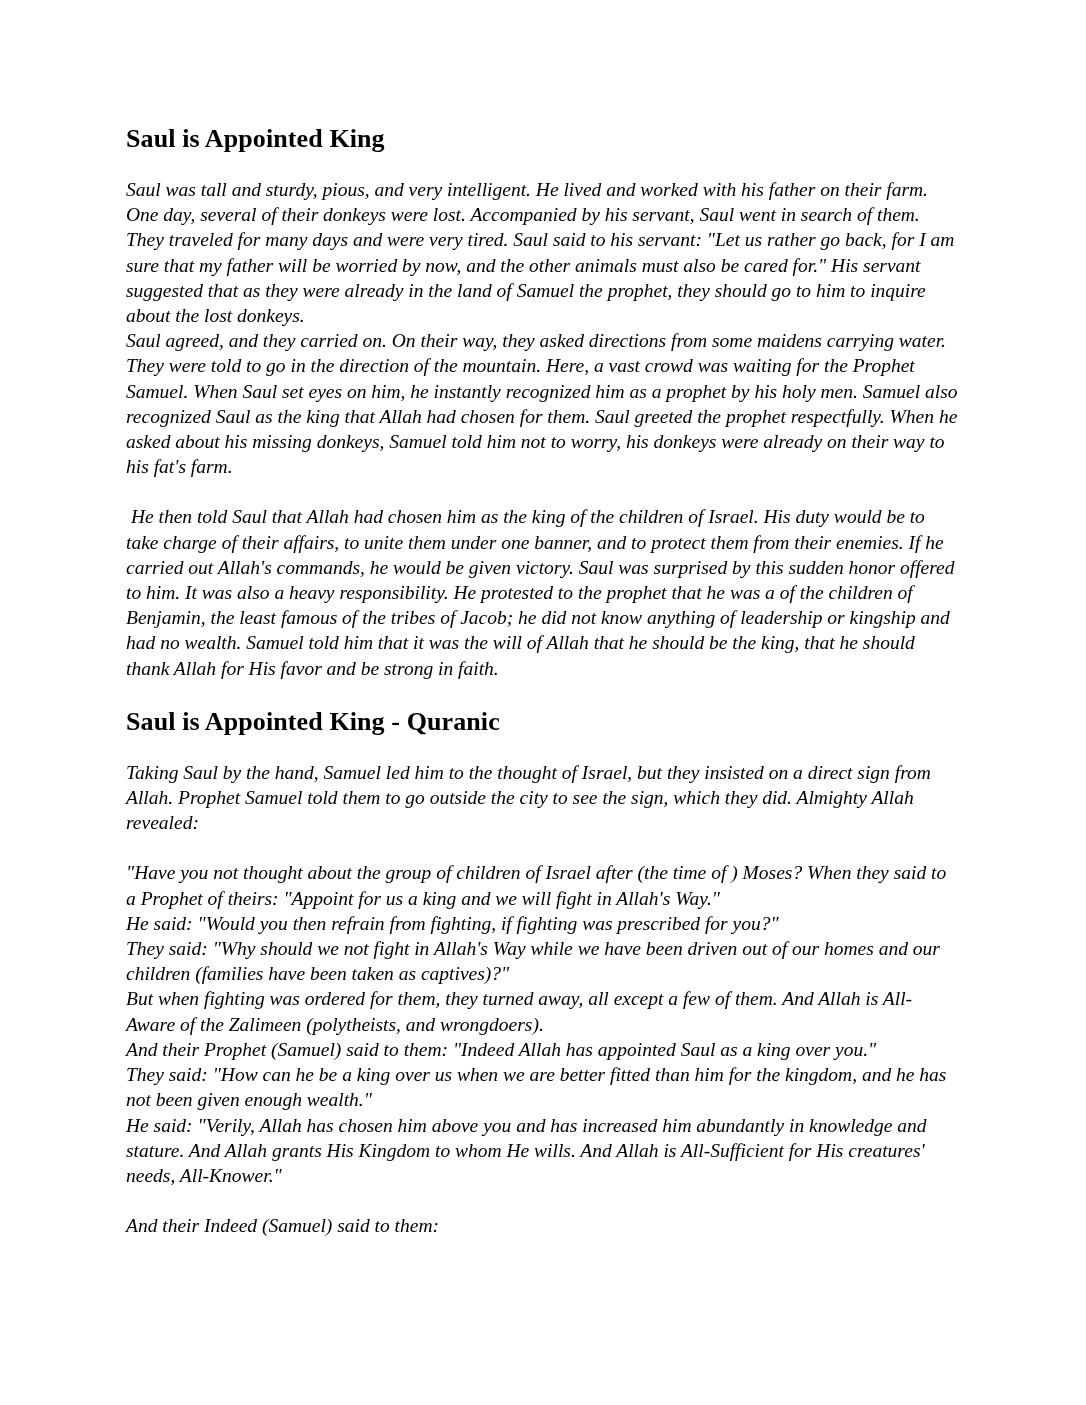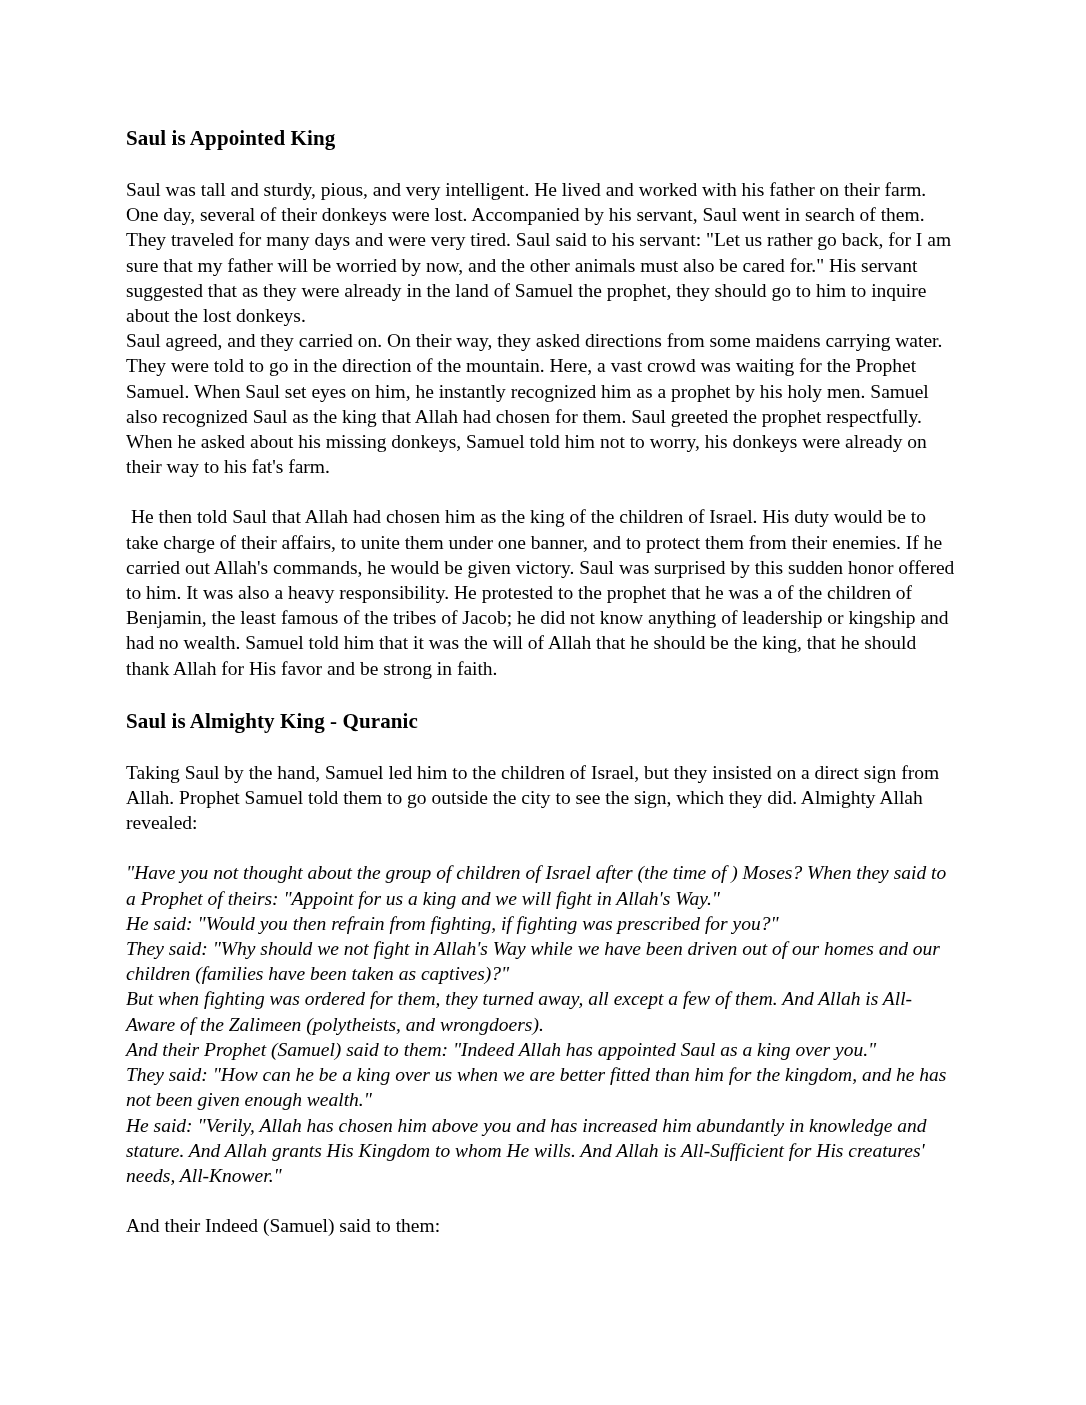--- a/index.html
+++ b/index.html
@@ -19,34 +19,35 @@
     width: 1086px;
     height: 1405px;
     background: #ffffff;
     box-sizing: border-box;
     padding: 126px 126px 0 126px;
   }
   .content {
     width: 834px;
   }
   h2.section-heading {
-    font-size: 21px;
+    font-size: 26px;
     font-weight: bold;
     line-height: 25px;
     margin: 0;
     padding: 0;
     letter-spacing: 0.1px;
   }
   p.body-para {
     font-size: 19.5px;
     line-height: 25.2px;
     margin: 0;
     padding: 0;
     text-align: left;
     white-space: pre-wrap;
+    font-style: italic;
   }
   .quote-block {
     font-size: 19.5px;
     line-height: 25.2px;
     font-style: italic;
     margin: 0;
     padding: 0;
     white-space: pre-wrap;
   }
   .gap-heading-to-para { height: 26px; }
@@ -66,25 +67,25 @@
 
     <p class="body-para">Saul was tall and sturdy, pious, and very intelligent. He lived and worked with his father on their farm. One day, several of their donkeys were lost. Accompanied by his servant, Saul went in search of them. They traveled for many days and were very tired. Saul said to his servant: "Let us rather go back, for I am sure that my father will be worried by now, and the other animals must also be cared for." His servant suggested that as they were already in the land of Samuel the prophet, they should go to him to inquire about the lost donkeys.
 Saul agreed, and they carried on. On their way, they asked directions from some maidens carrying water. They were told to go in the direction of the mountain. Here, a vast crowd was waiting for the Prophet Samuel. When Saul set eyes on him, he instantly recognized him as a prophet by his holy men. Samuel also recognized Saul as the king that Allah had chosen for them. Saul greeted the prophet respectfully. When he asked about his missing donkeys, Samuel told him not to worry, his donkeys were already on their way to his fat's farm.</p>
 
     <div class="gap-para"></div>
 
     <p class="body-para"> He then told Saul that Allah had chosen him as the king of the children of Israel. His duty would be to take charge of their affairs, to unite them under one banner, and to protect them from their enemies. If he carried out Allah's commands, he would be given victory. Saul was surprised by this sudden honor offered to him. It was also a heavy responsibility. He protested to the prophet that he was a of the children of Benjamin, the least famous of the tribes of Jacob; he did not know anything of leadership or kingship and had no wealth. Samuel told him that it was the will of Allah that he should be the king, that he should thank Allah for His favor and be strong in faith.</p>
 
     <div class="gap-para-to-heading"></div>
 
-    <h2 class="section-heading">Saul is Almighty King - Quranic</h2>
+    <h2 class="section-heading">Saul is Appointed King - Quranic</h2>
 
     <div class="gap-heading-to-para"></div>
 
-    <p class="body-para">Taking Saul by the hand, Samuel led him to the children of Israel, but they insisted on a direct sign from Allah. Prophet Samuel told them to go outside the city to see the sign, which they did. Almighty Allah revealed:</p>
+    <p class="body-para">Taking Saul by the hand, Samuel led him to the thought of Israel, but they insisted on a direct sign from Allah. Prophet Samuel told them to go outside the city to see the sign, which they did. Almighty Allah revealed:</p>
 
     <div class="gap-small"></div>
 
     <blockquote class="quote-block">"Have you not thought about the group of children of Israel after (the time of ) Moses? When they said to a Prophet of theirs: "Appoint for us a king and we will fight in Allah's Way."
 He said: "Would you then refrain from fighting, if fighting was prescribed for you?"
 They said: "Why should we not fight in Allah's Way while we have been driven out of our homes and our children (families have been taken as captives)?"
 But when fighting was ordered for them, they turned away, all except a few of them. And Allah is All-Aware of the Zalimeen (polytheists, and wrongdoers).
 And their Prophet (Samuel) said to them: "Indeed Allah has appointed Saul as a king over you."
 They said: "How can he be a king over us when we are better fitted than him for the kingdom, and he has not been given enough wealth."
 He said: "Verily, Allah has chosen him above you and has increased him abundantly in knowledge and stature. And Allah grants His Kingdom to whom He wills. And Allah is All-Sufficient for His creatures' needs, All-Knower."</blockquote>

